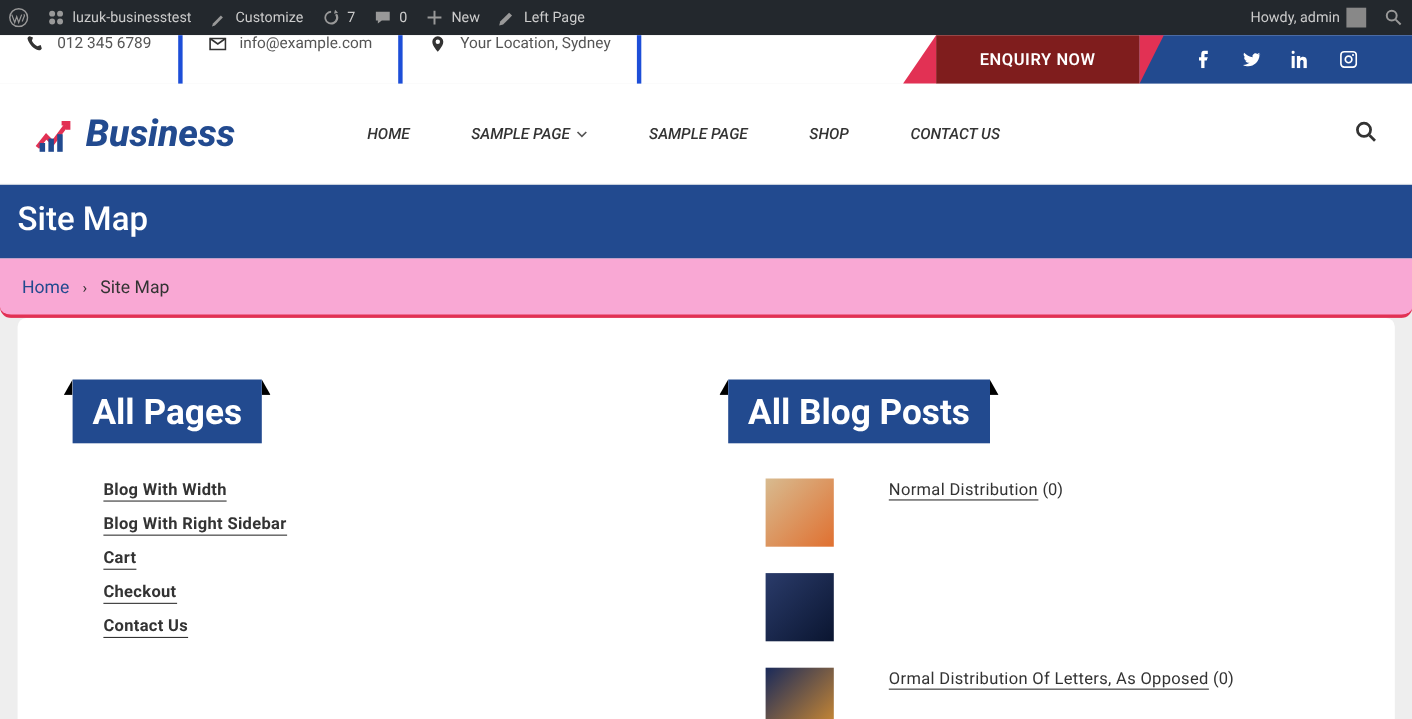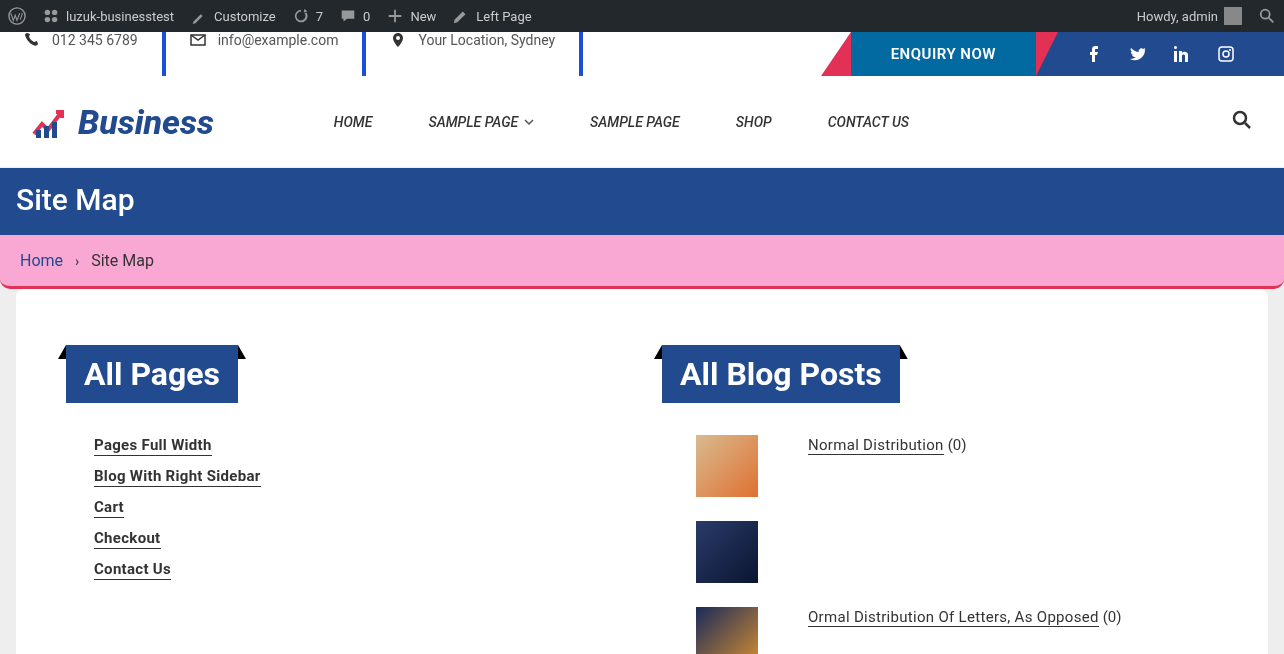--- a/index.html
+++ b/index.html
@@ -12,21 +12,21 @@
 .admin-item svg, .admin-icon { width: 18px; height: 18px; fill: #999; }
 .admin-avatar { width: 18px; height: 18px; background: #888; }
 .admin-search-icon { width: 20px; height: 20px; fill: #999; }
 
 
 .contact-bar { background: #fff; display: flex; align-items: center; height: 44px; position: relative; }
 .contact-item { display: flex; gap: 12px; padding: 0 24px; border-right: 4px solid #1d4ed8; height: 100%; color: #555; font-size: 14px; }
 .contact-item:last-of-type { border-right: none; }
 .contact-icon { width: 16px; height: 16px; fill: #333; }
 .enquiry-wrap { margin-left: auto; display: flex; height: 100%; }
-.enquiry-btn { background: #0369a1; color: #fff; font-weight: 600; font-size: 15px; display: flex; align-items: center; padding: 0 40px; position: relative; letter-spacing: 0.5px; }
+.enquiry-btn { background: #7f1d1d; color: #fff; font-weight: 600; font-size: 15px; display: flex; align-items: center; padding: 0 40px; position: relative; letter-spacing: 0.5px; }
 .enquiry-btn::before { content: ""; position: absolute; left: -30px; top: 0; width: 0; height: 0; border-top: 44px solid transparent; border-right: 30px solid #e23154; }
 .enquiry-btn::after { content: ""; position: absolute; right: -22px; top: 0; width: 0; height: 0; border-top: 44px solid #e23154; border-right: 22px solid transparent; }
 .social-bar { background: #224a8f; display: flex; align-items: center; gap: 28px; padding: 0 50px 0 50px; height: 100%; }
 .social-icon { width: 16px; height: 16px; fill: #fff; cursor: pointer; }
 
 
 .main-header { background: #fff; height: 92px; display: flex; align-items: center; padding: 0 32px; border-bottom: 1px solid #eee; font-style: italic; }
 .logo { display: flex; align-items: center; gap: 10px; }
 .logo-text { font-size: 34px; font-weight: 800; color: #224a8f; }
 .logo-icon { width: 36px; height: 36px; }
@@ -223,21 +223,21 @@
 <div class="breadcrumb-bar">
   <a href="#">Home</a>
   <span class="sep">›</span>
   <span>Site Map</span>
 </div>
 
 <div class="content-card">
   <div class="col">
     <div class="section-header">All Pages</div>
     <ul class="page-list">
-      <li><a href="#">Pages Full Width</a></li>
+      <li><a href="#">Blog With Width</a></li>
       <li><a href="#">Blog With Right Sidebar</a></li>
       <li><a href="#">Cart</a></li>
       <li><a href="#">Checkout</a></li>
       <li><a href="#">Contact Us</a></li>
     </ul>
   </div>
   <div class="col">
     <div class="section-header">All Blog Posts</div>
     <ul class="post-list">
       <li class="post-item">

